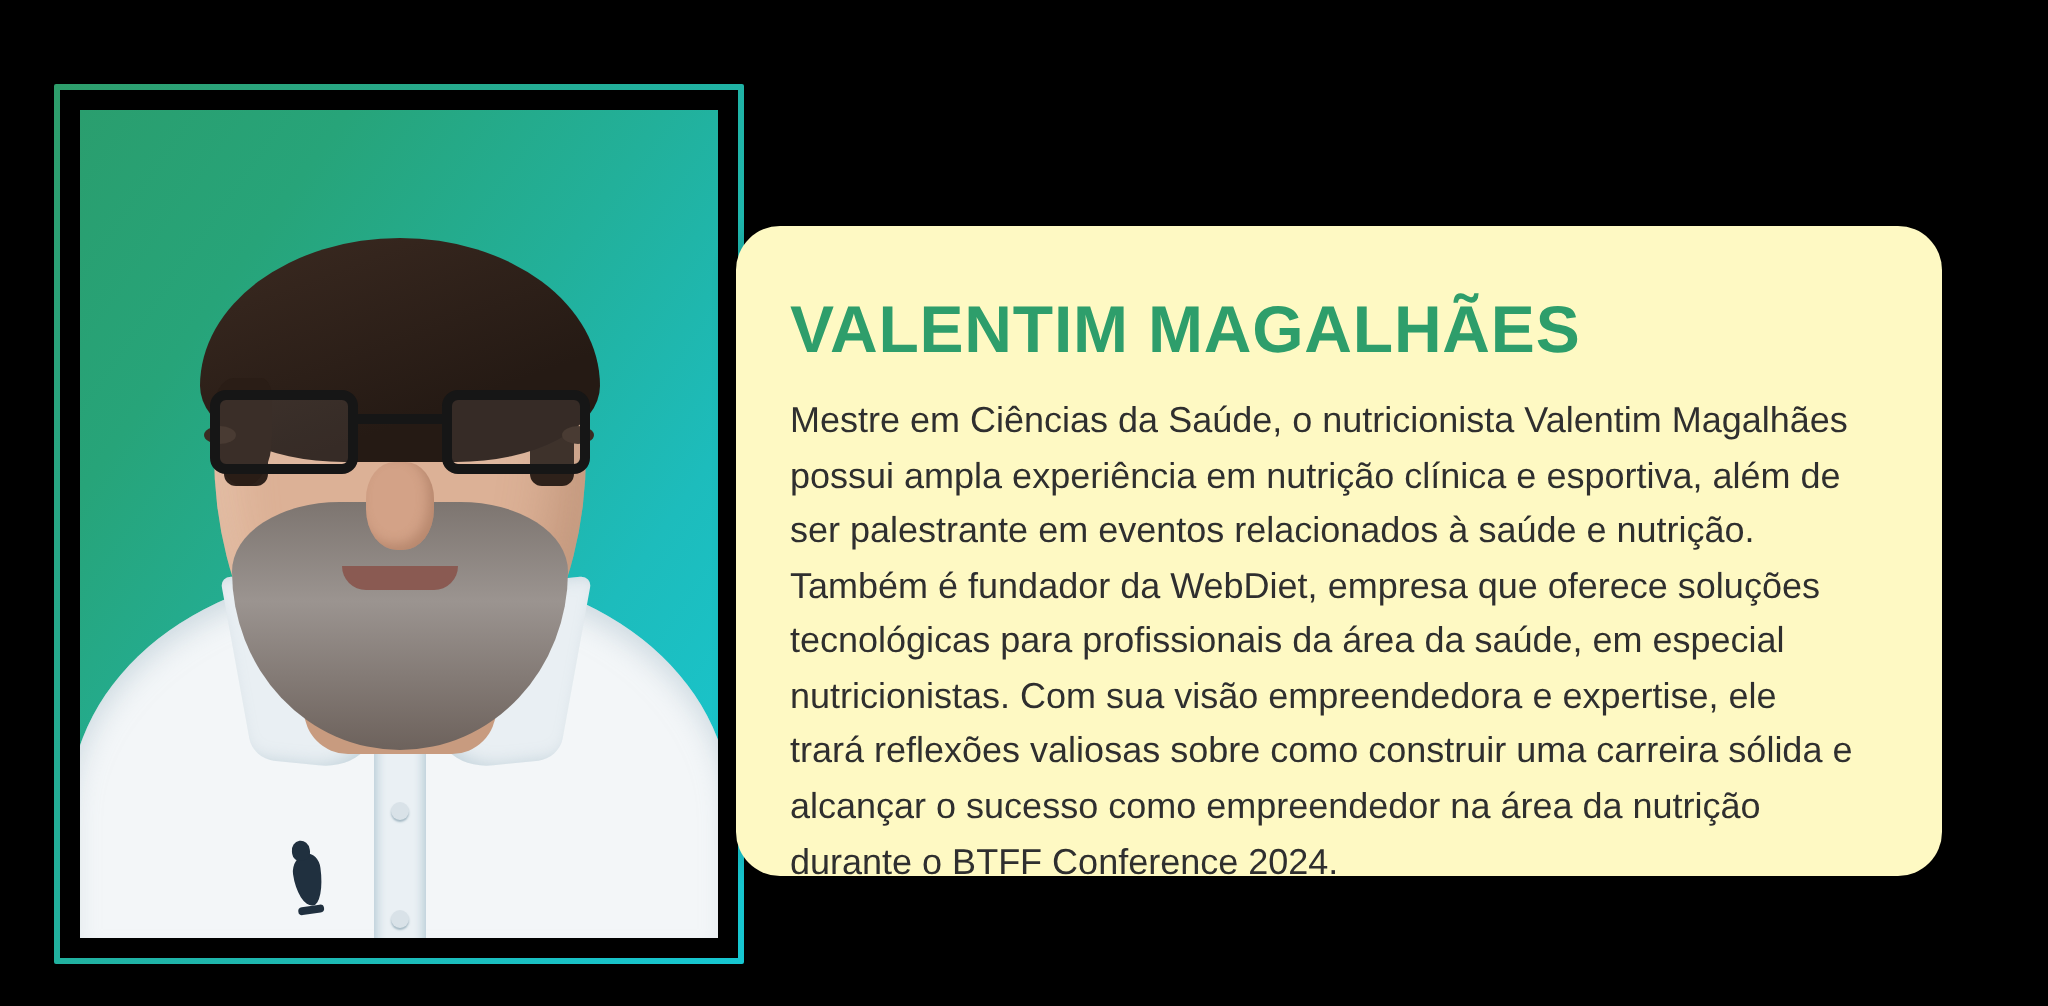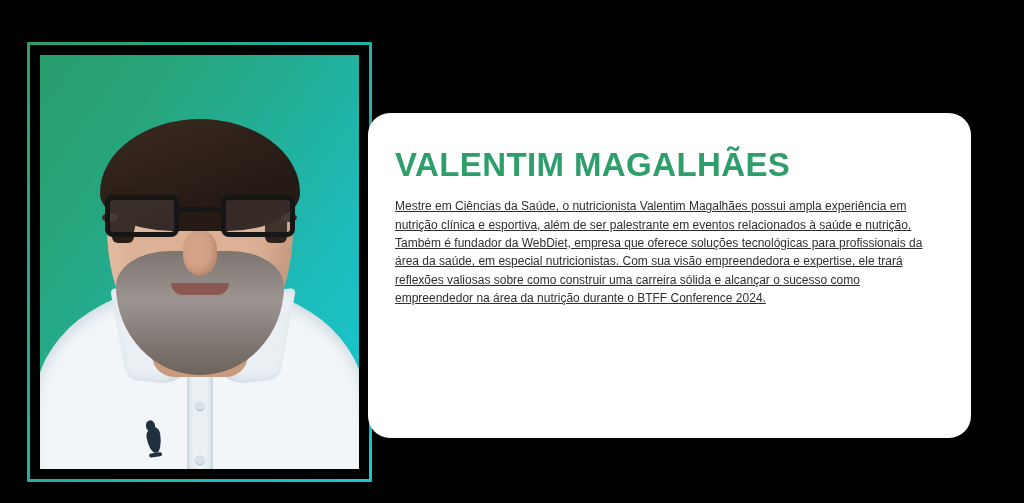--- a/index.html
+++ b/index.html
@@ -270,42 +270,41 @@
   .eye-l { left: 62px; }
   .eye-r { right: 62px; }
 
   
   .text-card {
     position: absolute;
     left: 368px;
     top: 113px;
     width: 603px;
     height: 325px;
-    background: #ffffff;
+    background: #fef9c3;
     border-radius: 22px;
     padding: 34px 42px 0 27px;
     box-shadow: -3px 0 10px rgba(0,0,0,0.12);
   }
 
   .speaker-name {
     font-size: 33px;
     font-weight: bold;
     letter-spacing: 0.4px;
     color: #2e9e6b;
     line-height: 1.1;
     margin-bottom: 14px;
     white-space: nowrap;
   }
 
   .speaker-bio {
-    font-size: 12px;
+    font-size: 18px;
     line-height: 1.53;
     color: #2f2f2f;
     max-width: 580px;
-    text-decoration: underline;
   }
 </style>
 </head>
 <body>
 
 <div class="stage">
 
   <div class="photo-block">
     <div class="photo-frame-outline"></div>
 

